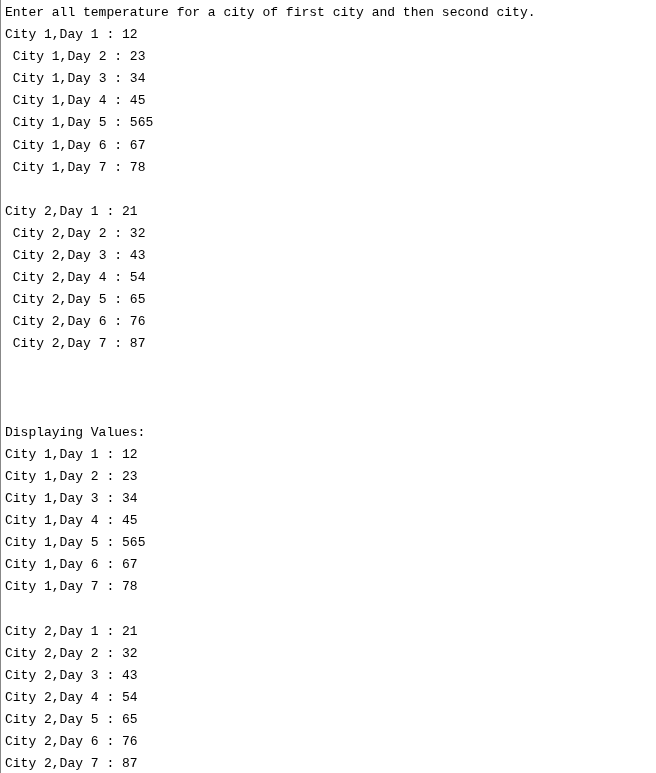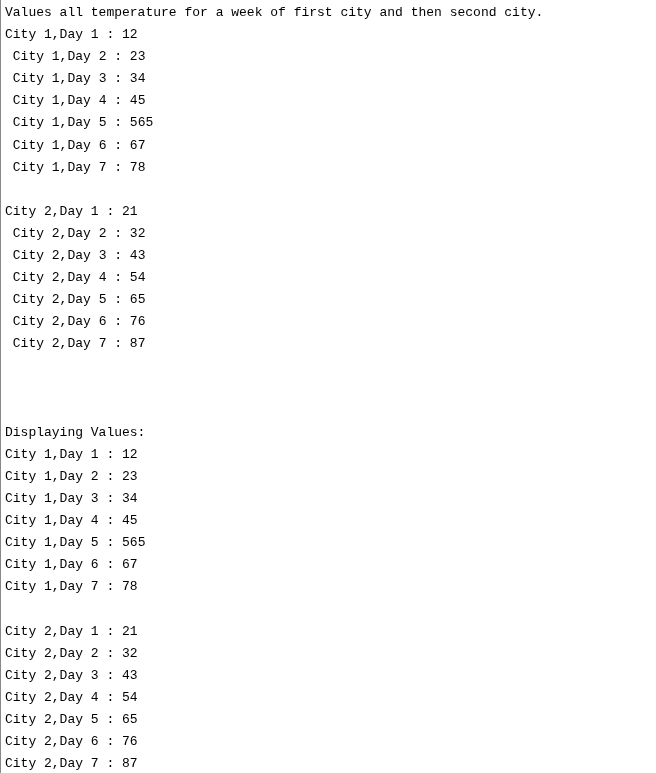--- a/index.html
+++ b/index.html
@@ -16,21 +16,21 @@
       border-left: 1px solid #888;
     }
     .terminal {
       padding: 2px 4px;
       white-space: pre;
     }
   </style>
 </head>
 <body>
 
-<div class="terminal"><span>Values all temperature for a week of first city and then second city.</span>
+<div class="terminal"><span>Enter all temperature for a city of first city and then second city.</span>
 <span><span>City 1,Day 1 : </span><span>12</span></span>
  <span><span>City 1,Day 2 : </span><span>23</span></span>
  <span><span>City 1,Day 3 : </span><span>34</span></span>
  <span><span>City 1,Day 4 : </span><span>45</span></span>
  <span><span>City 1,Day 5 : </span><span>565</span></span>
  <span><span>City 1,Day 6 : </span><span>67</span></span>
  <span><span>City 1,Day 7 : </span><span>78</span></span>
 
 <span><span>City 2,Day 1 : </span><span>21</span></span>
  <span><span>City 2,Day 2 : </span><span>32</span></span>

